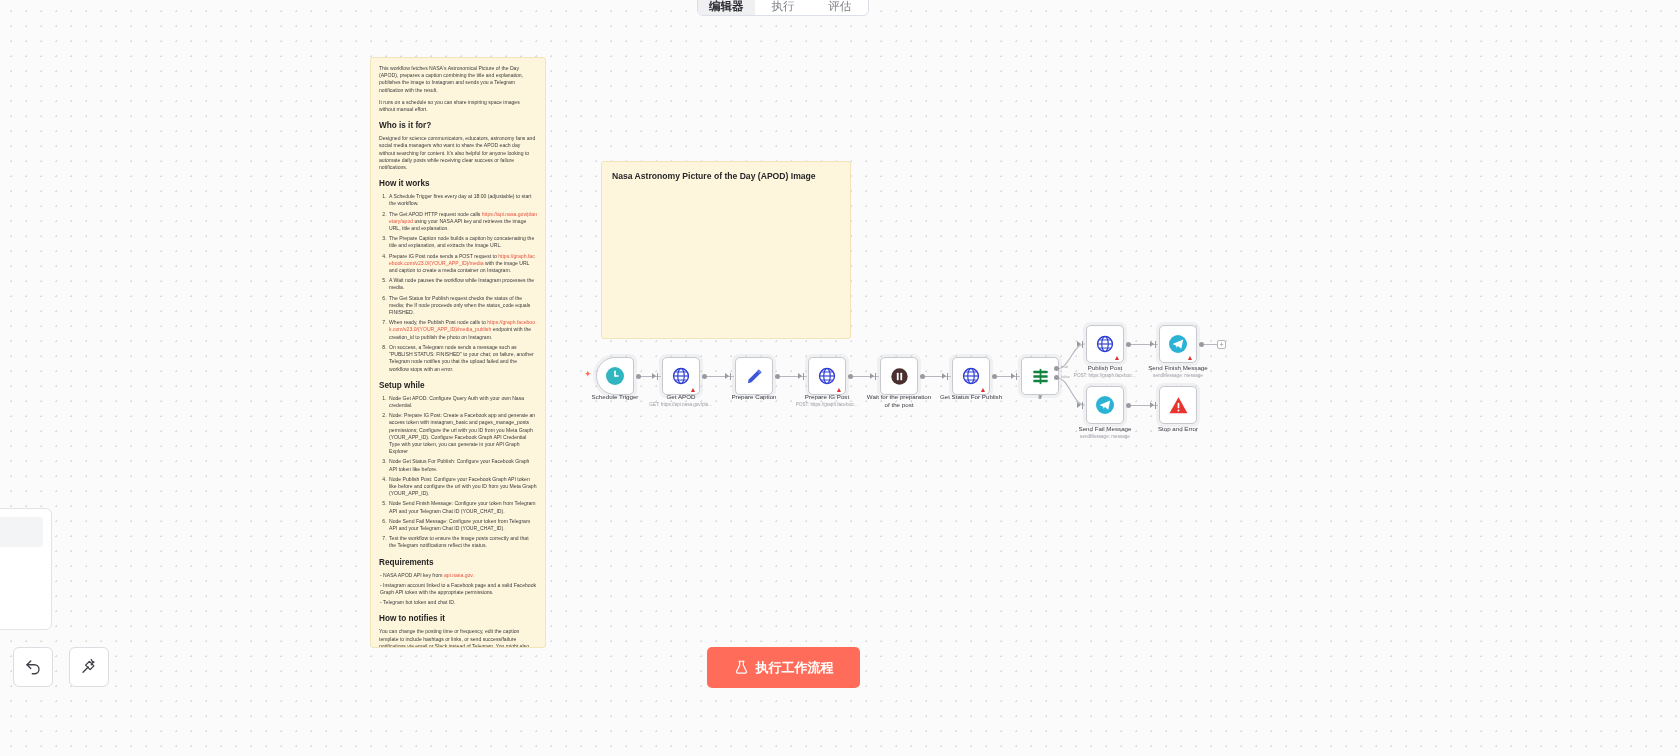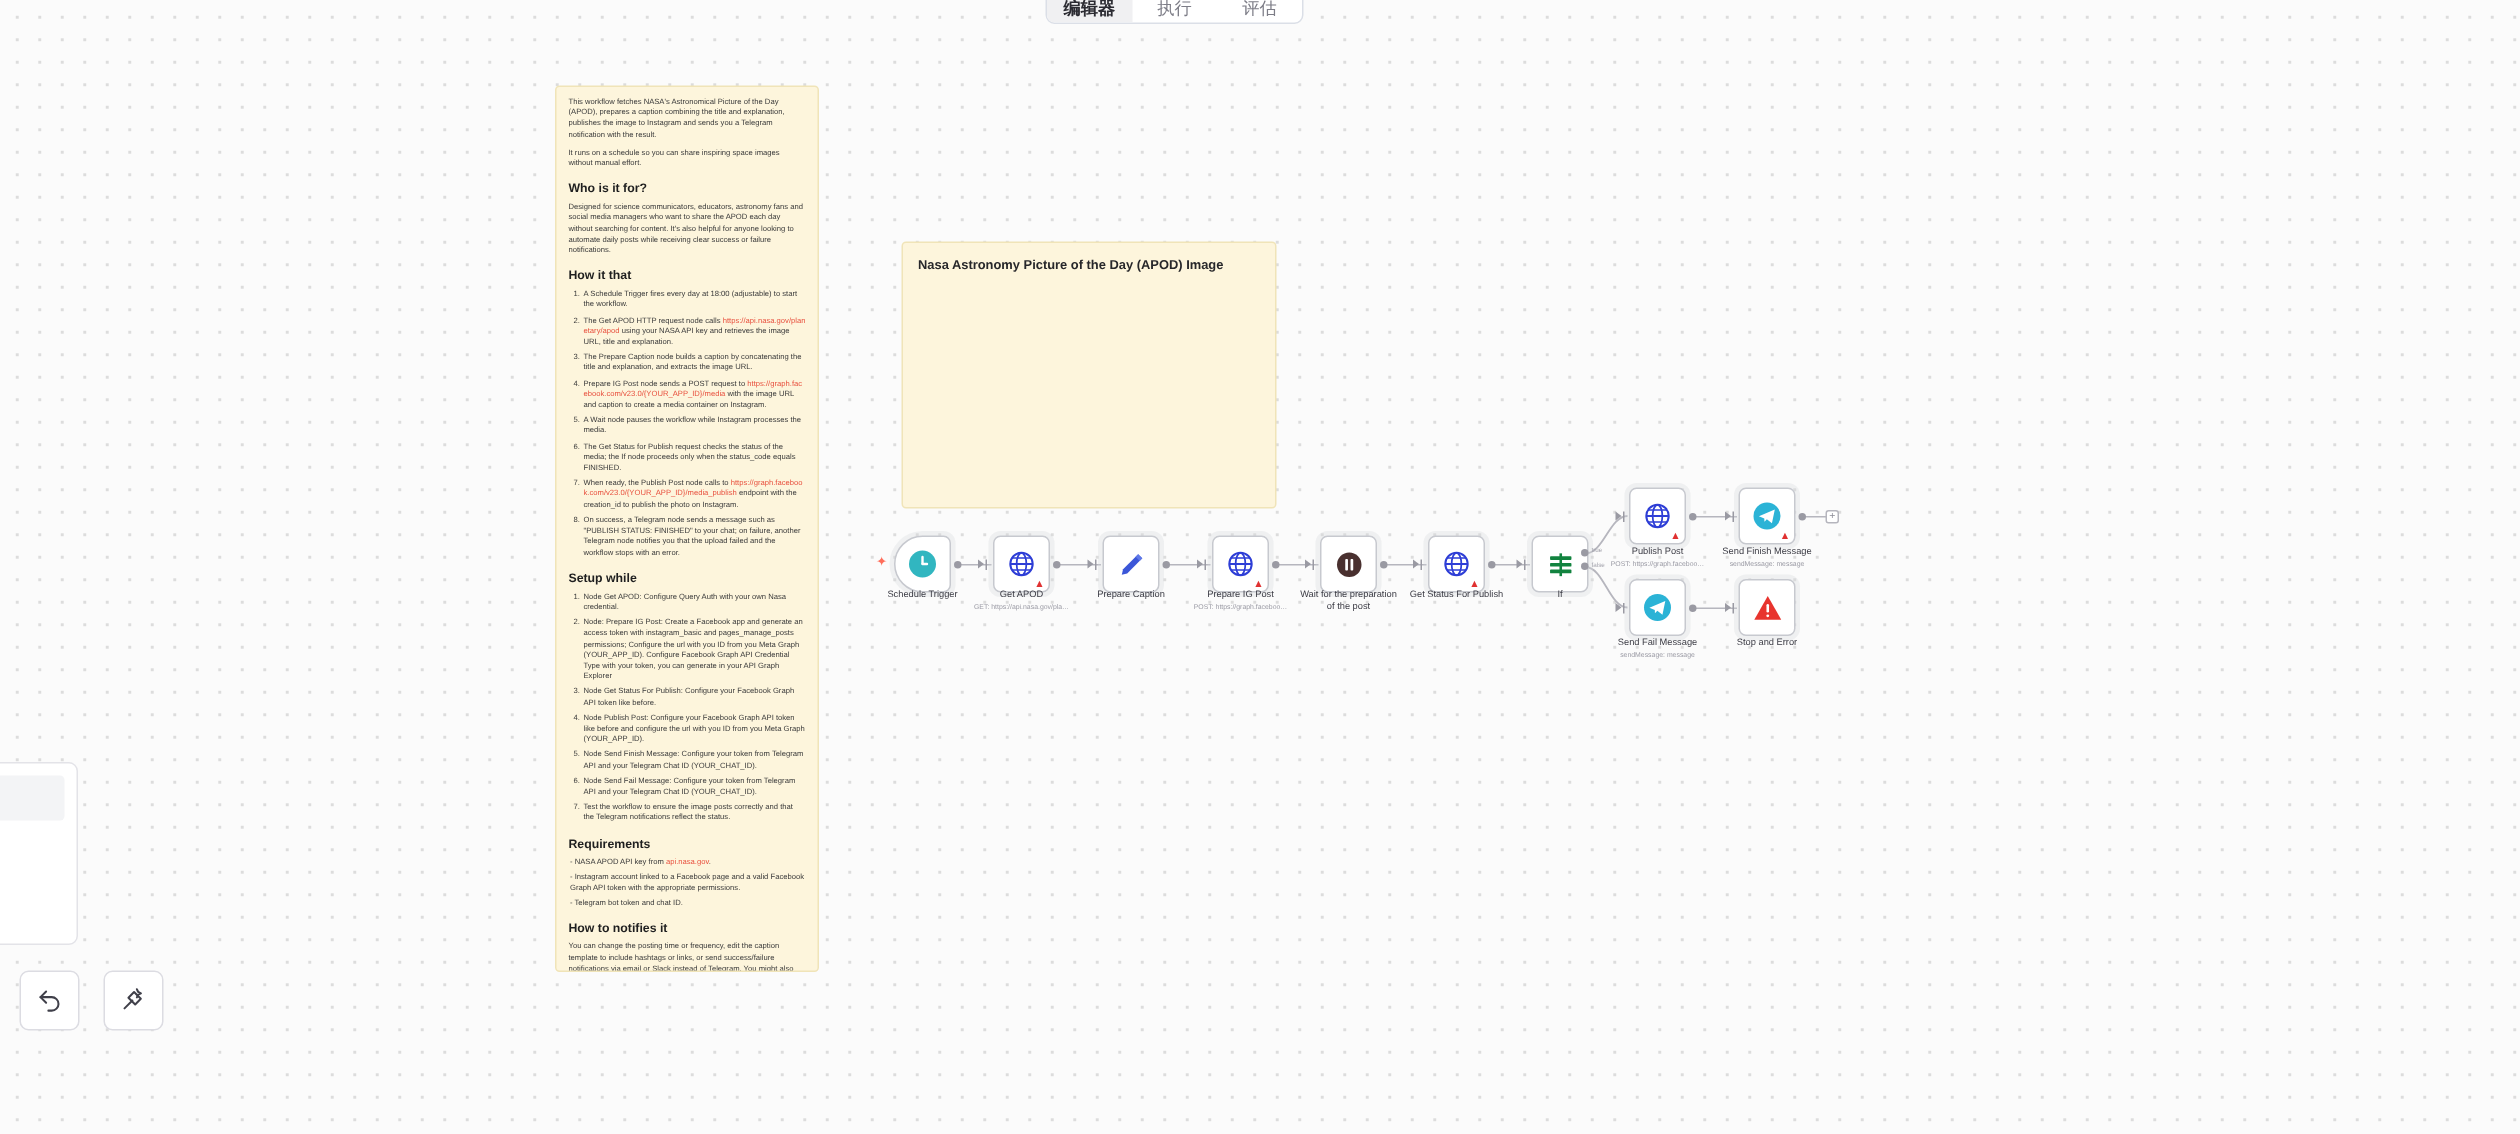--- a/index.html
+++ b/index.html
@@ -209,21 +209,21 @@
     <div class="tab">评估</div>
   </div>
 
   <div class="sticky" id="sticky-doc">
     <p>This workflow fetches NASA's Astronomical Picture of the Day (APOD), prepares a caption combining the title and explanation, publishes the image to Instagram and sends you a Telegram notification with the result.</p>
     <p>It runs on a schedule so you can share inspiring space images without manual effort.</p>
 
     <h3>Who is it for?</h3>
     <p>Designed for science communicators, educators, astronomy fans and social media managers who want to share the APOD each day without searching for content. It's also helpful for anyone looking to automate daily posts while receiving clear success or failure notifications.</p>
 
-    <h3>How it that</h3>
+    <h3>How it works</h3>
     <ol>
       <li>A Schedule Trigger fires every day at 18:00 (adjustable) to start the workflow.</li>
       <li>The Get APOD HTTP request node calls <a>https://api.nasa.gov/planetary/apod</a> using your NASA API key and retrieves the image URL, title and explanation.</li>
       <li>The Prepare Caption node builds a caption by concatenating the title and explanation, and extracts the image URL.</li>
       <li>Prepare IG Post node sends a POST request to <a>https://graph.facebook.com/v23.0/{YOUR_APP_ID}/media</a> with the image URL and caption to create a media container on Instagram.</li>
       <li>A Wait node pauses the workflow while Instagram processes the media.</li>
       <li>The Get Status for Publish request checks the status of the media; the If node proceeds only when the status_code equals FINISHED.</li>
       <li>When ready, the Publish Post node calls to <a>https://graph.facebook.com/v23.0/{YOUR_APP_ID}/media_publish</a> endpoint with the creation_id to publish the photo on Instagram.</li>
       <li>On success, a Telegram node sends a message such as "PUBLISH STATUS: FINISHED" to your chat; on failure, another Telegram node notifies you that the upload failed and the workflow stops with an error.</li>
     </ol>
@@ -442,14 +442,21 @@
     </svg>
   </div>
   <div class="fab" id="fab-tidy">
     <svg width="18" height="18" viewBox="0 0 24 24" fill="none" stroke="#40404a" stroke-width="1.8" stroke-linecap="round" stroke-linejoin="round">
       <path d="M4 19l7-7"></path>
       <path d="M12.5 4.5l6 6-5 5-6-6z"></path>
       <path d="M15 2l1.2 2.4L18.6 5.6 16.2 6.8 15 9.2"></path>
     </svg>
   </div>
 
+  <button id="execute-btn">
+    <svg width="15" height="15" viewBox="0 0 24 24" fill="none" stroke="#ffffff" stroke-width="1.9" stroke-linecap="round" stroke-linejoin="round">
+      <path d="M9 2v6.5L4.2 18A2 2 0 0 0 6 21h12a2 2 0 0 0 1.8-3L15 8.5V2"></path>
+      <line x1="8" y1="2" x2="16" y2="2"></line>
+    </svg>
+    <span>执行工作流程</span>
+  </button>
 
 </div>
 
 </body></html>

